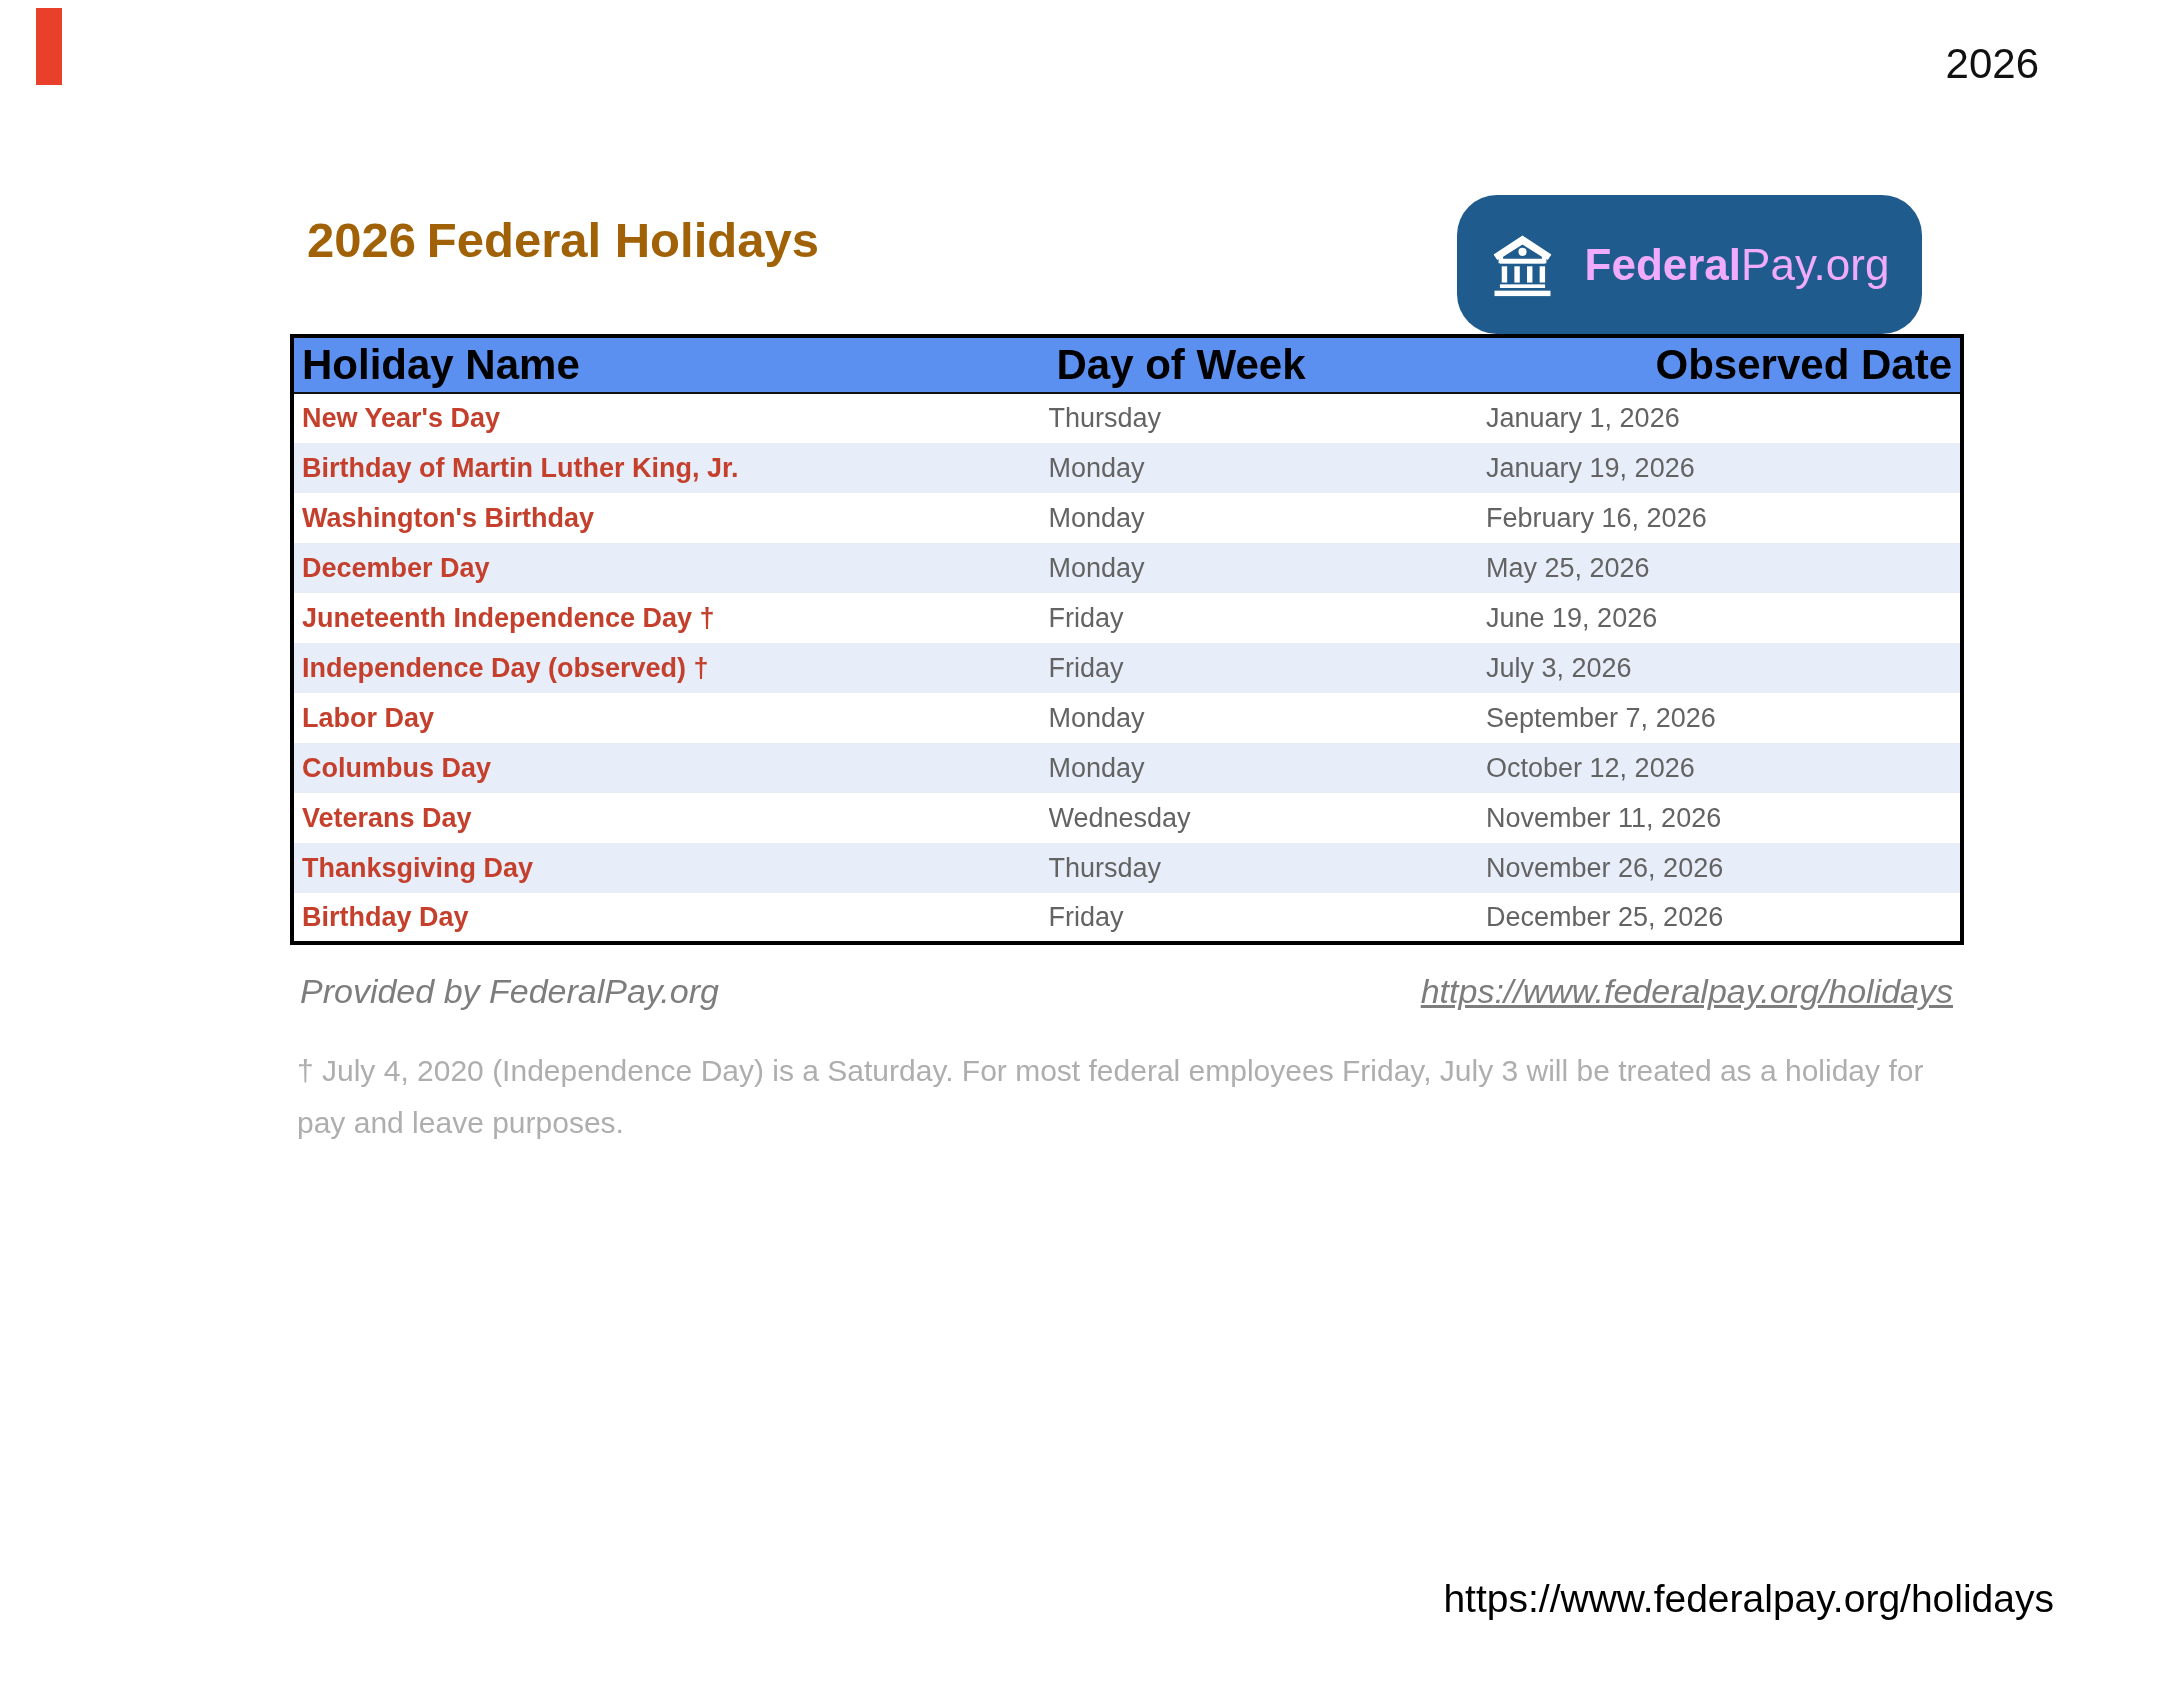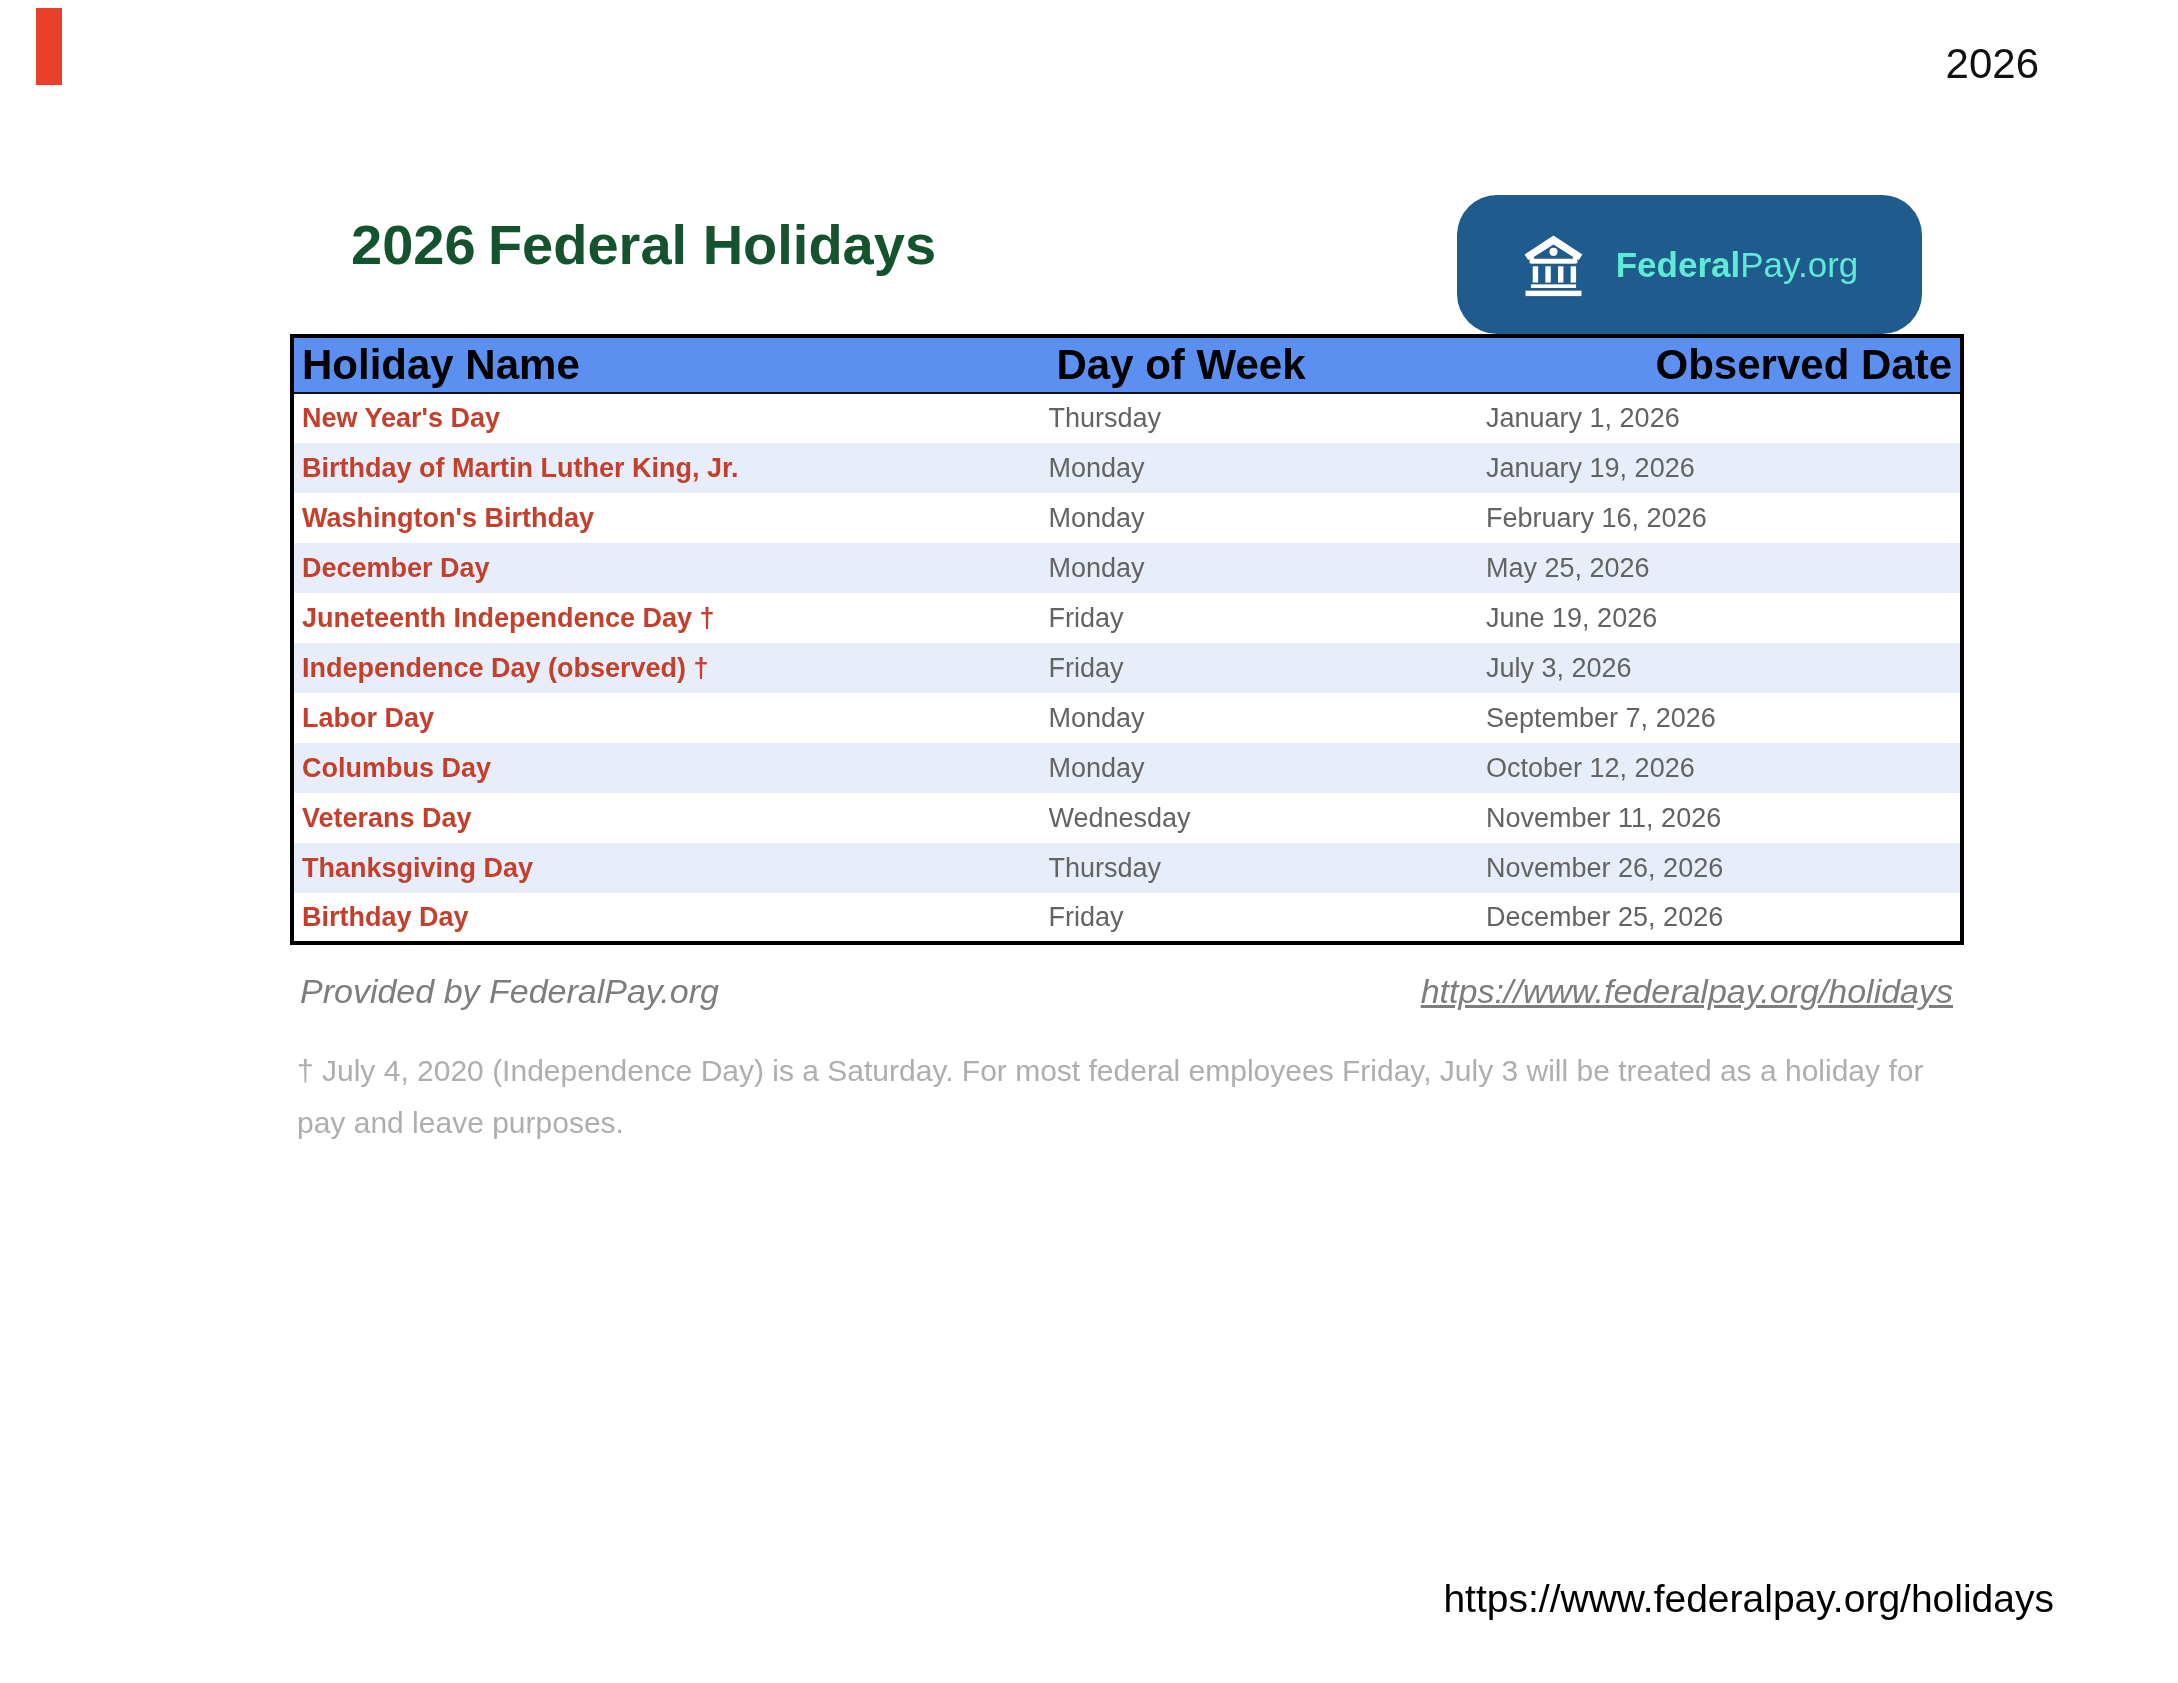--- a/index.html
+++ b/index.html
@@ -14,27 +14,27 @@
   }
   *{margin:0;padding:0;box-sizing:border-box;}
   html,body{width:2178px;height:1683px;background:#ffffff;
     font-family:"Liberation Sans","DejaVu Sans",sans-serif;}
   .page{position:relative;width:2178px;height:1683px;background:#fff;overflow:hidden;}
 
   .red-marker{position:absolute;left:36px;top:8px;width:26px;height:77px;background:var(--marker-red);}
 
   .corner-year{position:absolute;top:40px;right:139px;font-size:42px;color:#111;}
 
-  .title{position:absolute;left:307px;top:214px;font-size:56px;color:#14532d;white-space:nowrap;line-height:1.1;margin-left:44px;}
+  .title{position:absolute;left:307px;top:214px;font-size:49px;color:#a16207;white-space:nowrap;line-height:1.1;}
   .title .yr{font-weight:bold;margin-right:0.22em;}
 
   .badge{position:absolute;left:1457px;top:195px;width:465px;height:139px;background:var(--badge-bg);
     border-radius:40px;display:flex;align-items:center;justify-content:center;gap:18px;cursor:pointer;}
   .badge svg{width:65px;height:65px;display:block;}
-  .badge .btxt{color:#5eead4;font-size:35px;white-space:nowrap;margin-left:12px;}
+  .badge .btxt{color:#f0abfc;font-size:44px;white-space:nowrap;margin-left:12px;}
   .badge .btxt .b{font-weight:bold;}
 
   .holiday-table{position:absolute;left:290px;top:334px;width:1674px;border-collapse:collapse;
     border:4px solid #000;table-layout:fixed;}
   .holiday-table col.c1{width:45.3%;}
   .holiday-table col.c2{width:26.2%;}
   .holiday-table col.c3{width:28.5%;}
   .holiday-table th{background:var(--header-bg);color:#000;font-weight:bold;font-size:42px;
     height:57px;text-align:left;padding:0 0 0 8px;border-bottom:2px solid #111;}
   .holiday-table th.h-date{text-align:right;padding-right:8px;}

